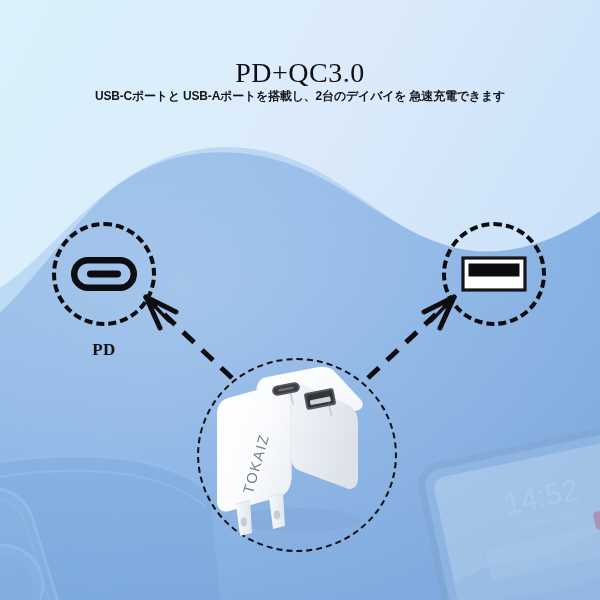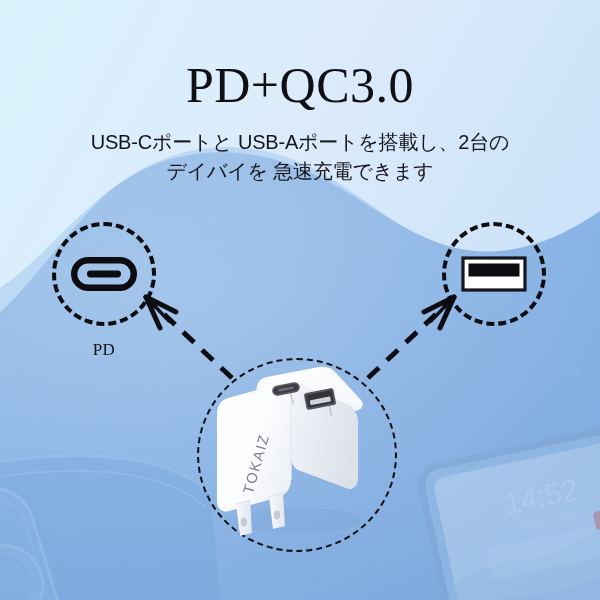--- a/index.html
+++ b/index.html
@@ -29,44 +29,45 @@
   .headline-wrap {
     position: absolute;
     left: 0;
     top: 58px;
     width: 600px;
     text-align: center;
     z-index: 40;
   }
   .title {
     font-family: "Liberation Serif", serif;
-    font-size: 50px;
+    font-size: 28px;
     line-height: 1.08;
     color: #100f14;
     letter-spacing: 0.5px;
     margin: 0;
     font-weight: 400;
   }
   .subtitle {
     font-family: "Liberation Sans", sans-serif;
-    font-size: 20px;
+    font-size: 12px;
     line-height: 1.45;
     color: #15141a;
-    font-weight: 400;
-    margin: 16px auto 0;
+    font-weight: 700;
+    margin: 0 auto 0;
     width: 430px;
     letter-spacing: -0.2px;
   }
 
   
   .callout {
     position: absolute;
     z-index: 35;
     width: 120px;
     text-align: center;
+    font-weight: bold;
   }
   .callout-pd   { left: 44px;  top: 222px; }
   .callout-qc   { left: 434px; top: 222px; }
 
   .dash-ring {
     position: relative;
     width: 96px;
     height: 96px;
     margin: 0 auto;
     border-radius: 50%;

